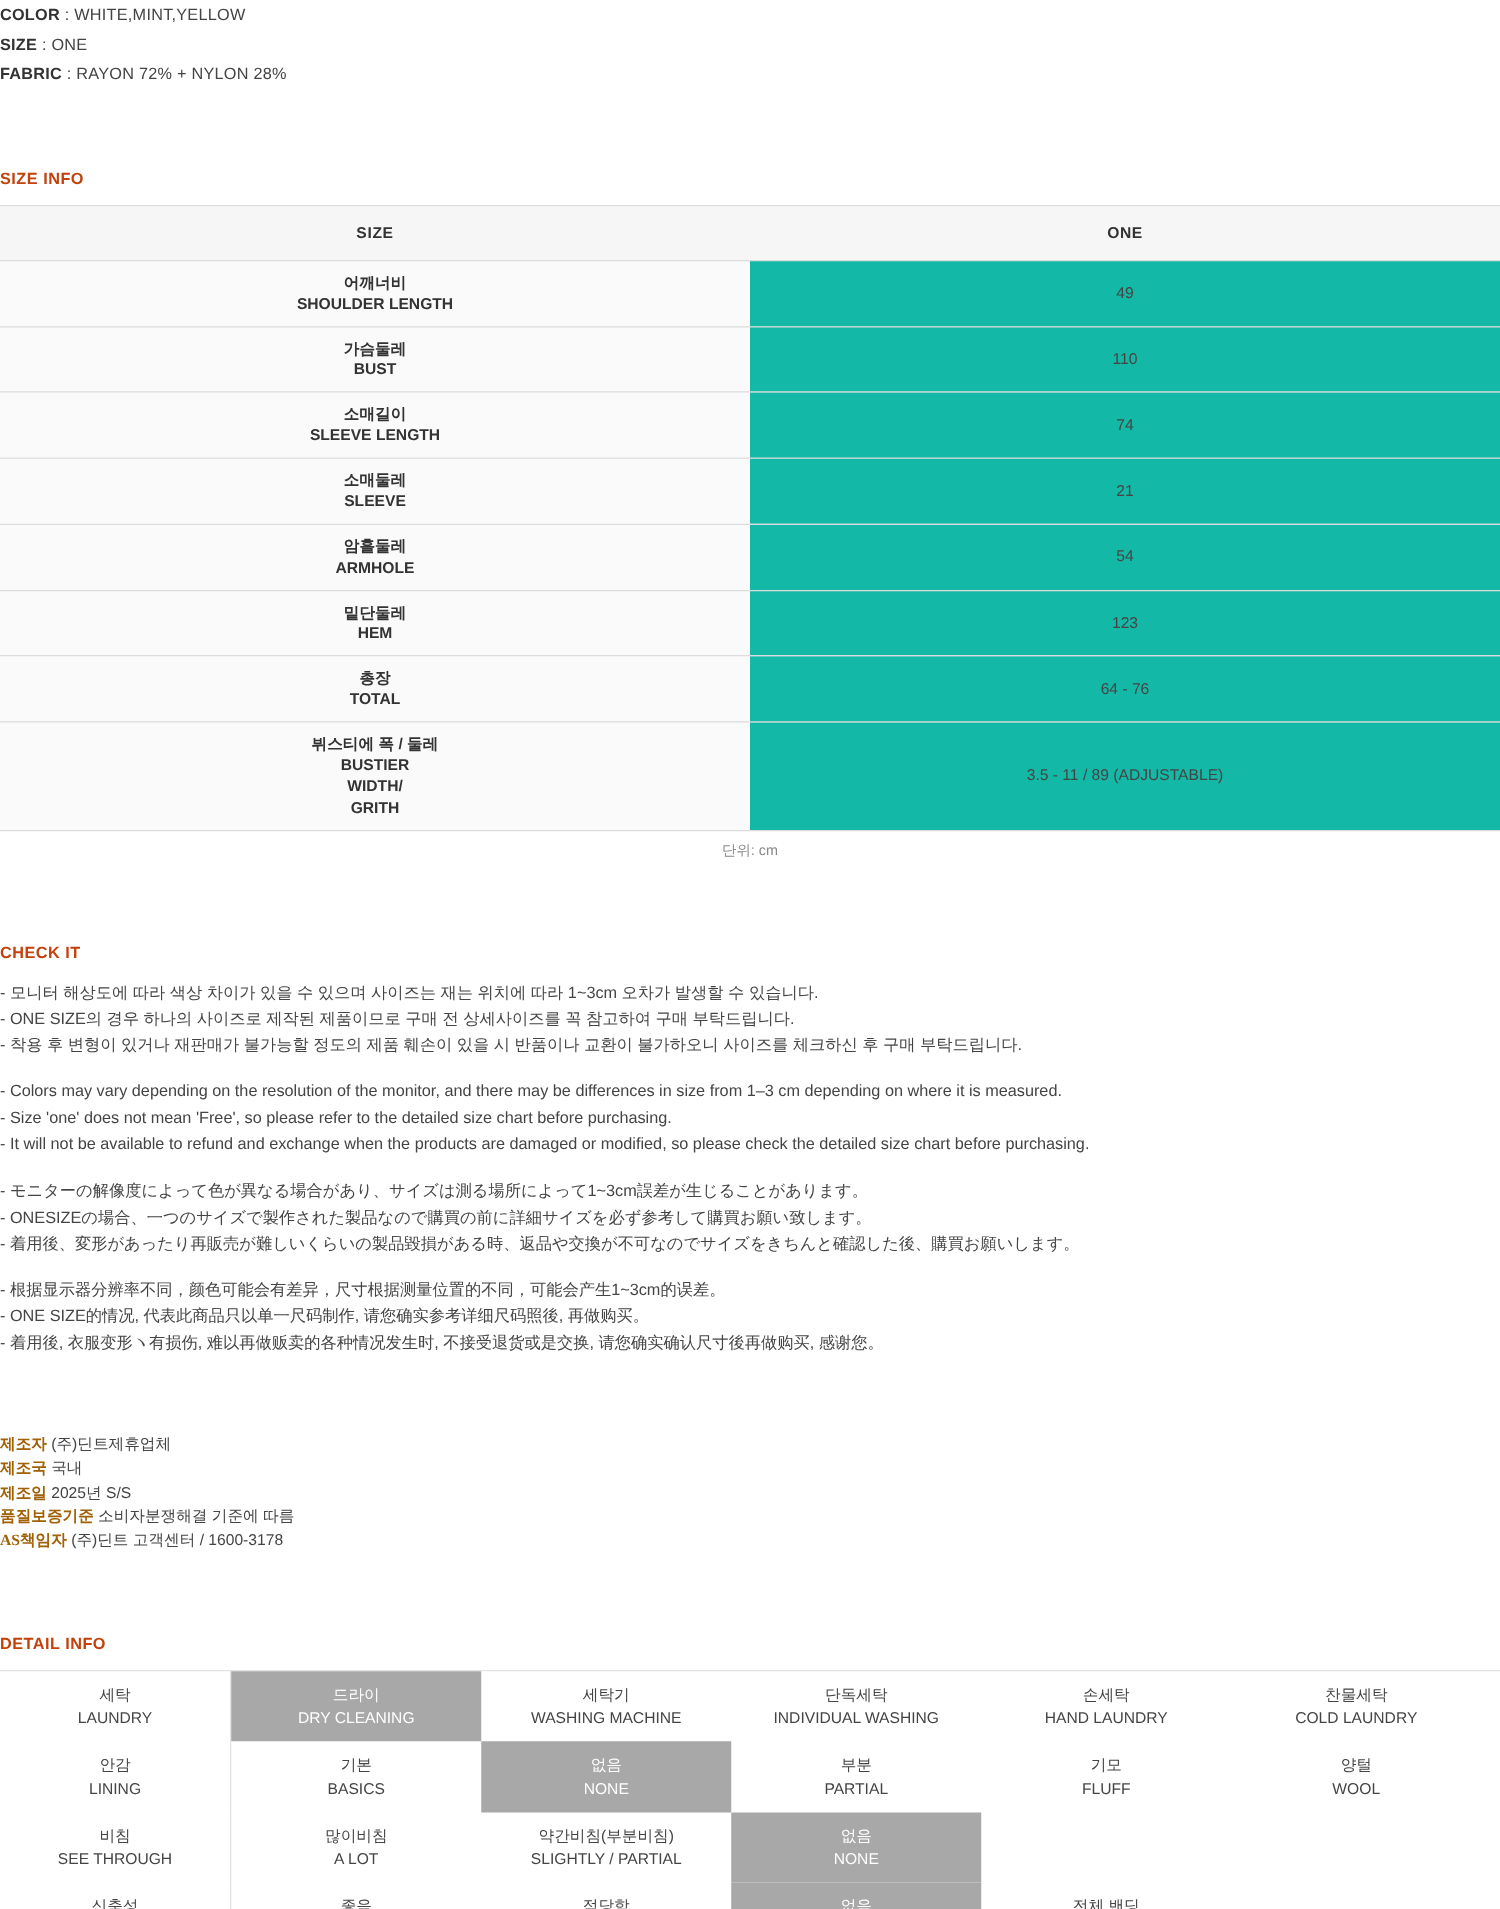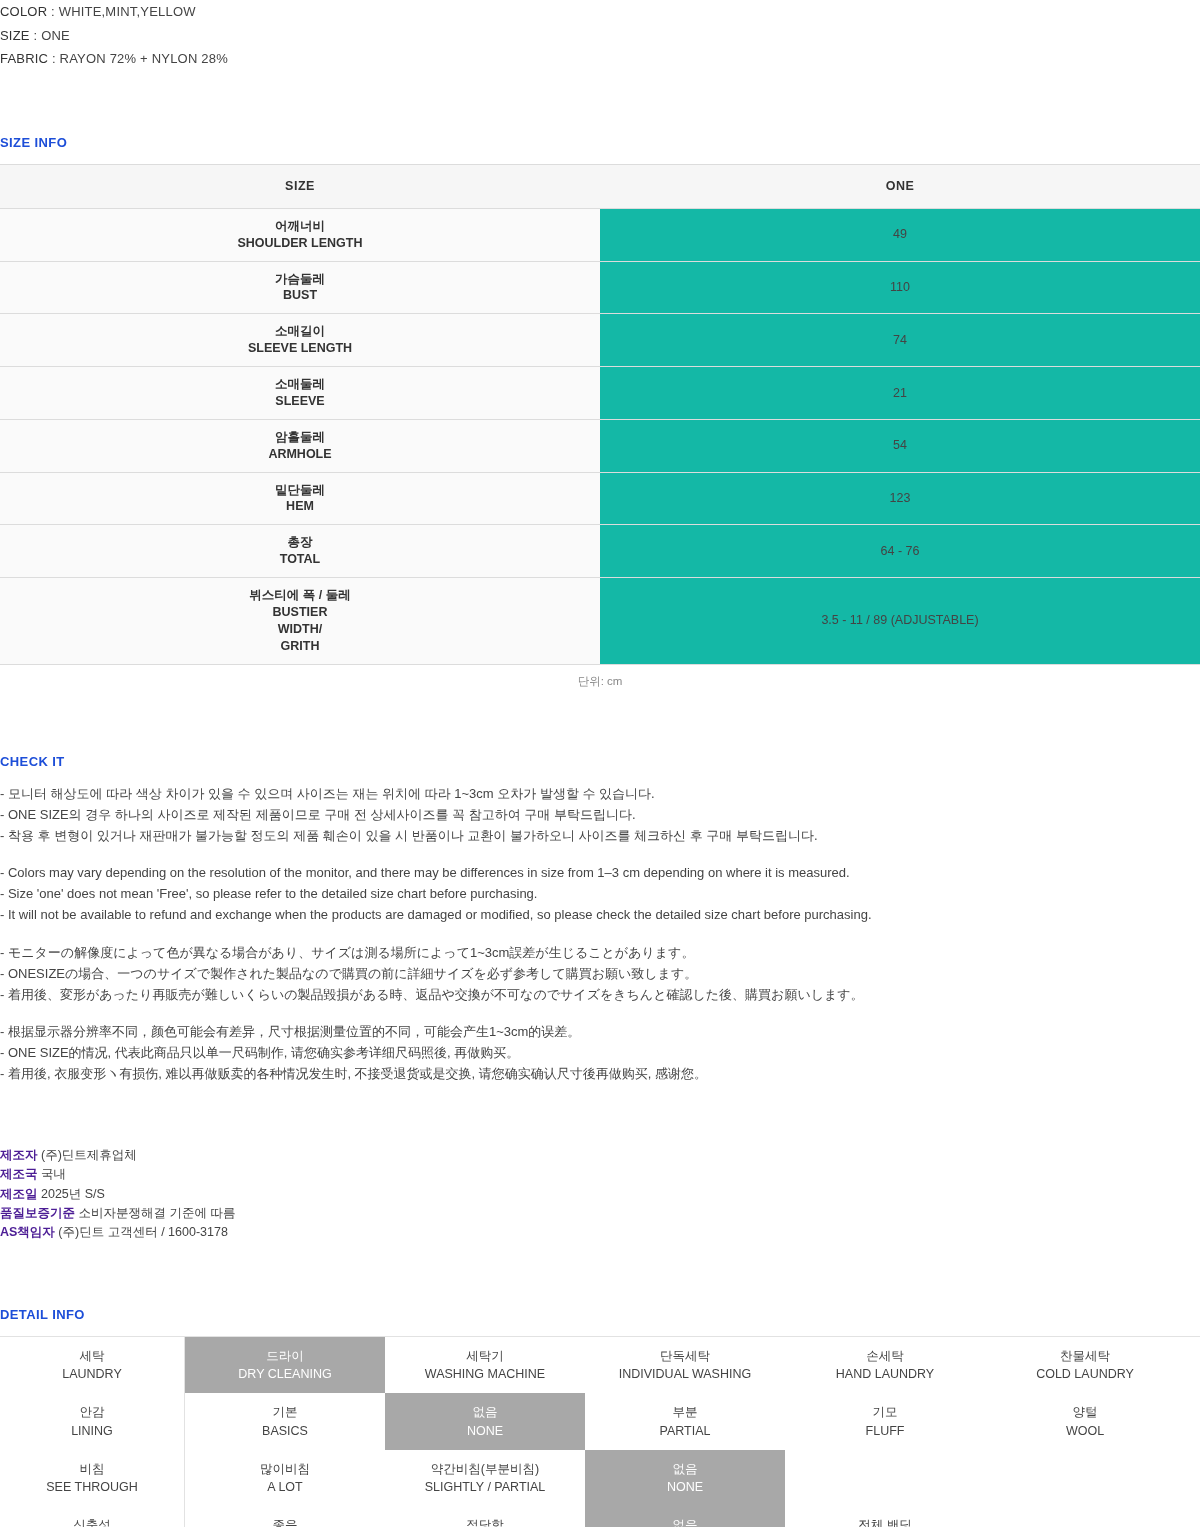--- a/index.html
+++ b/index.html
@@ -19,29 +19,29 @@
   .page { width: 1200px; padding: 0; }
 
   
   .spec-list { margin: 0; padding: 0 0 0 0; }
   .spec-line {
     font-size: 13px;
     color: #444444;
     padding: 2px 0;
     letter-spacing: 0.2px;
   }
-  .spec-line .k { font-weight: normal; color: #333333; }
+  .spec-line .k { font-weight: bold; color: #333333; }
 
   .gap-60 { height: 62px; }
 
   
   .sec-title {
     font-weight: bold;
     font-size: 13px;
-    color: #1d4ed8;
+    color: #c2410c;
     letter-spacing: 0.4px;
     margin-bottom: 12px;
   }
 
   
   table.size-table {
     width: 1200px;
     border-collapse: collapse;
     table-layout: fixed;
   }
@@ -90,21 +90,21 @@
     white-space: pre-wrap;
   }
   .note-spacer { height: 16px; }
 
   
   .maker-line {
     font-size: 12.5px;
     color: #444444;
     line-height: 1.55;
   }
-  .maker-line .k { font-weight: bold; color: #4c1d95; }
+  .maker-line .k { font-weight: bold; color: #a16207; font-family: Liberation Serif, serif; }
 
   
   .detail-grid {
     width: 1200px;
     border-top: 1px solid #e2e2e2;
     border-bottom: 1px solid #e2e2e2;
   }
   .detail-row {
     display: flex;
     width: 1200px;

